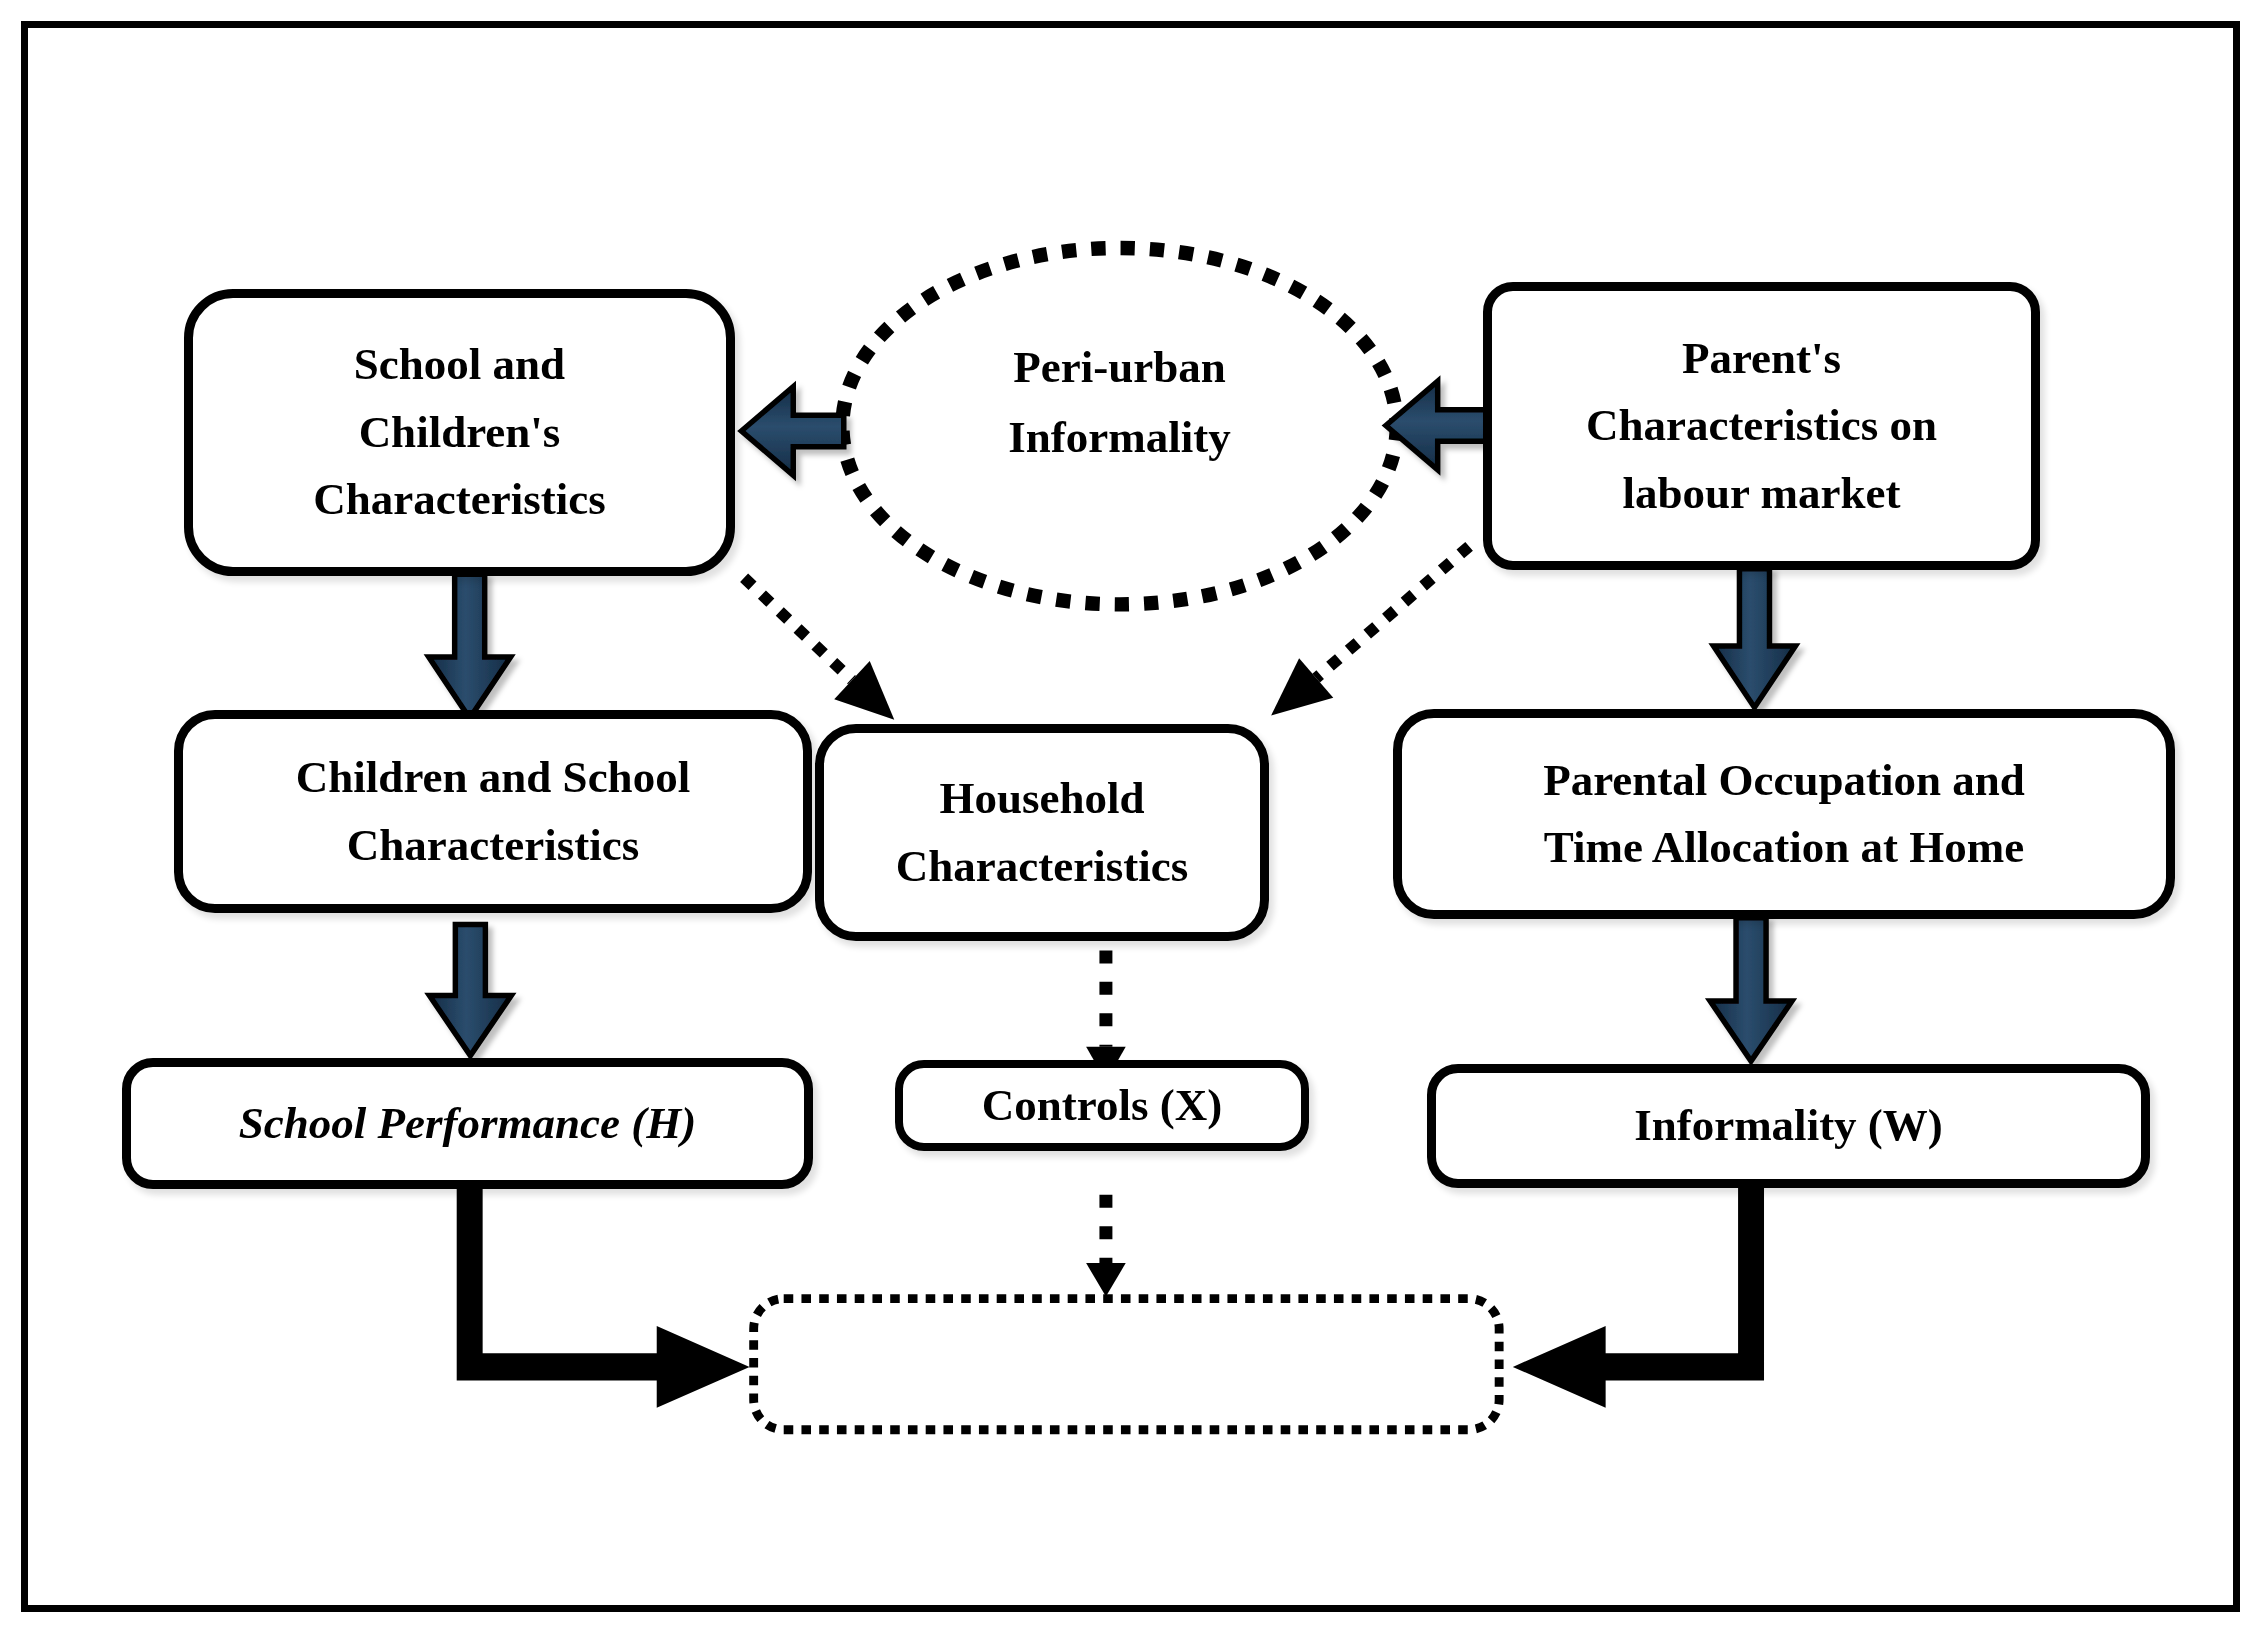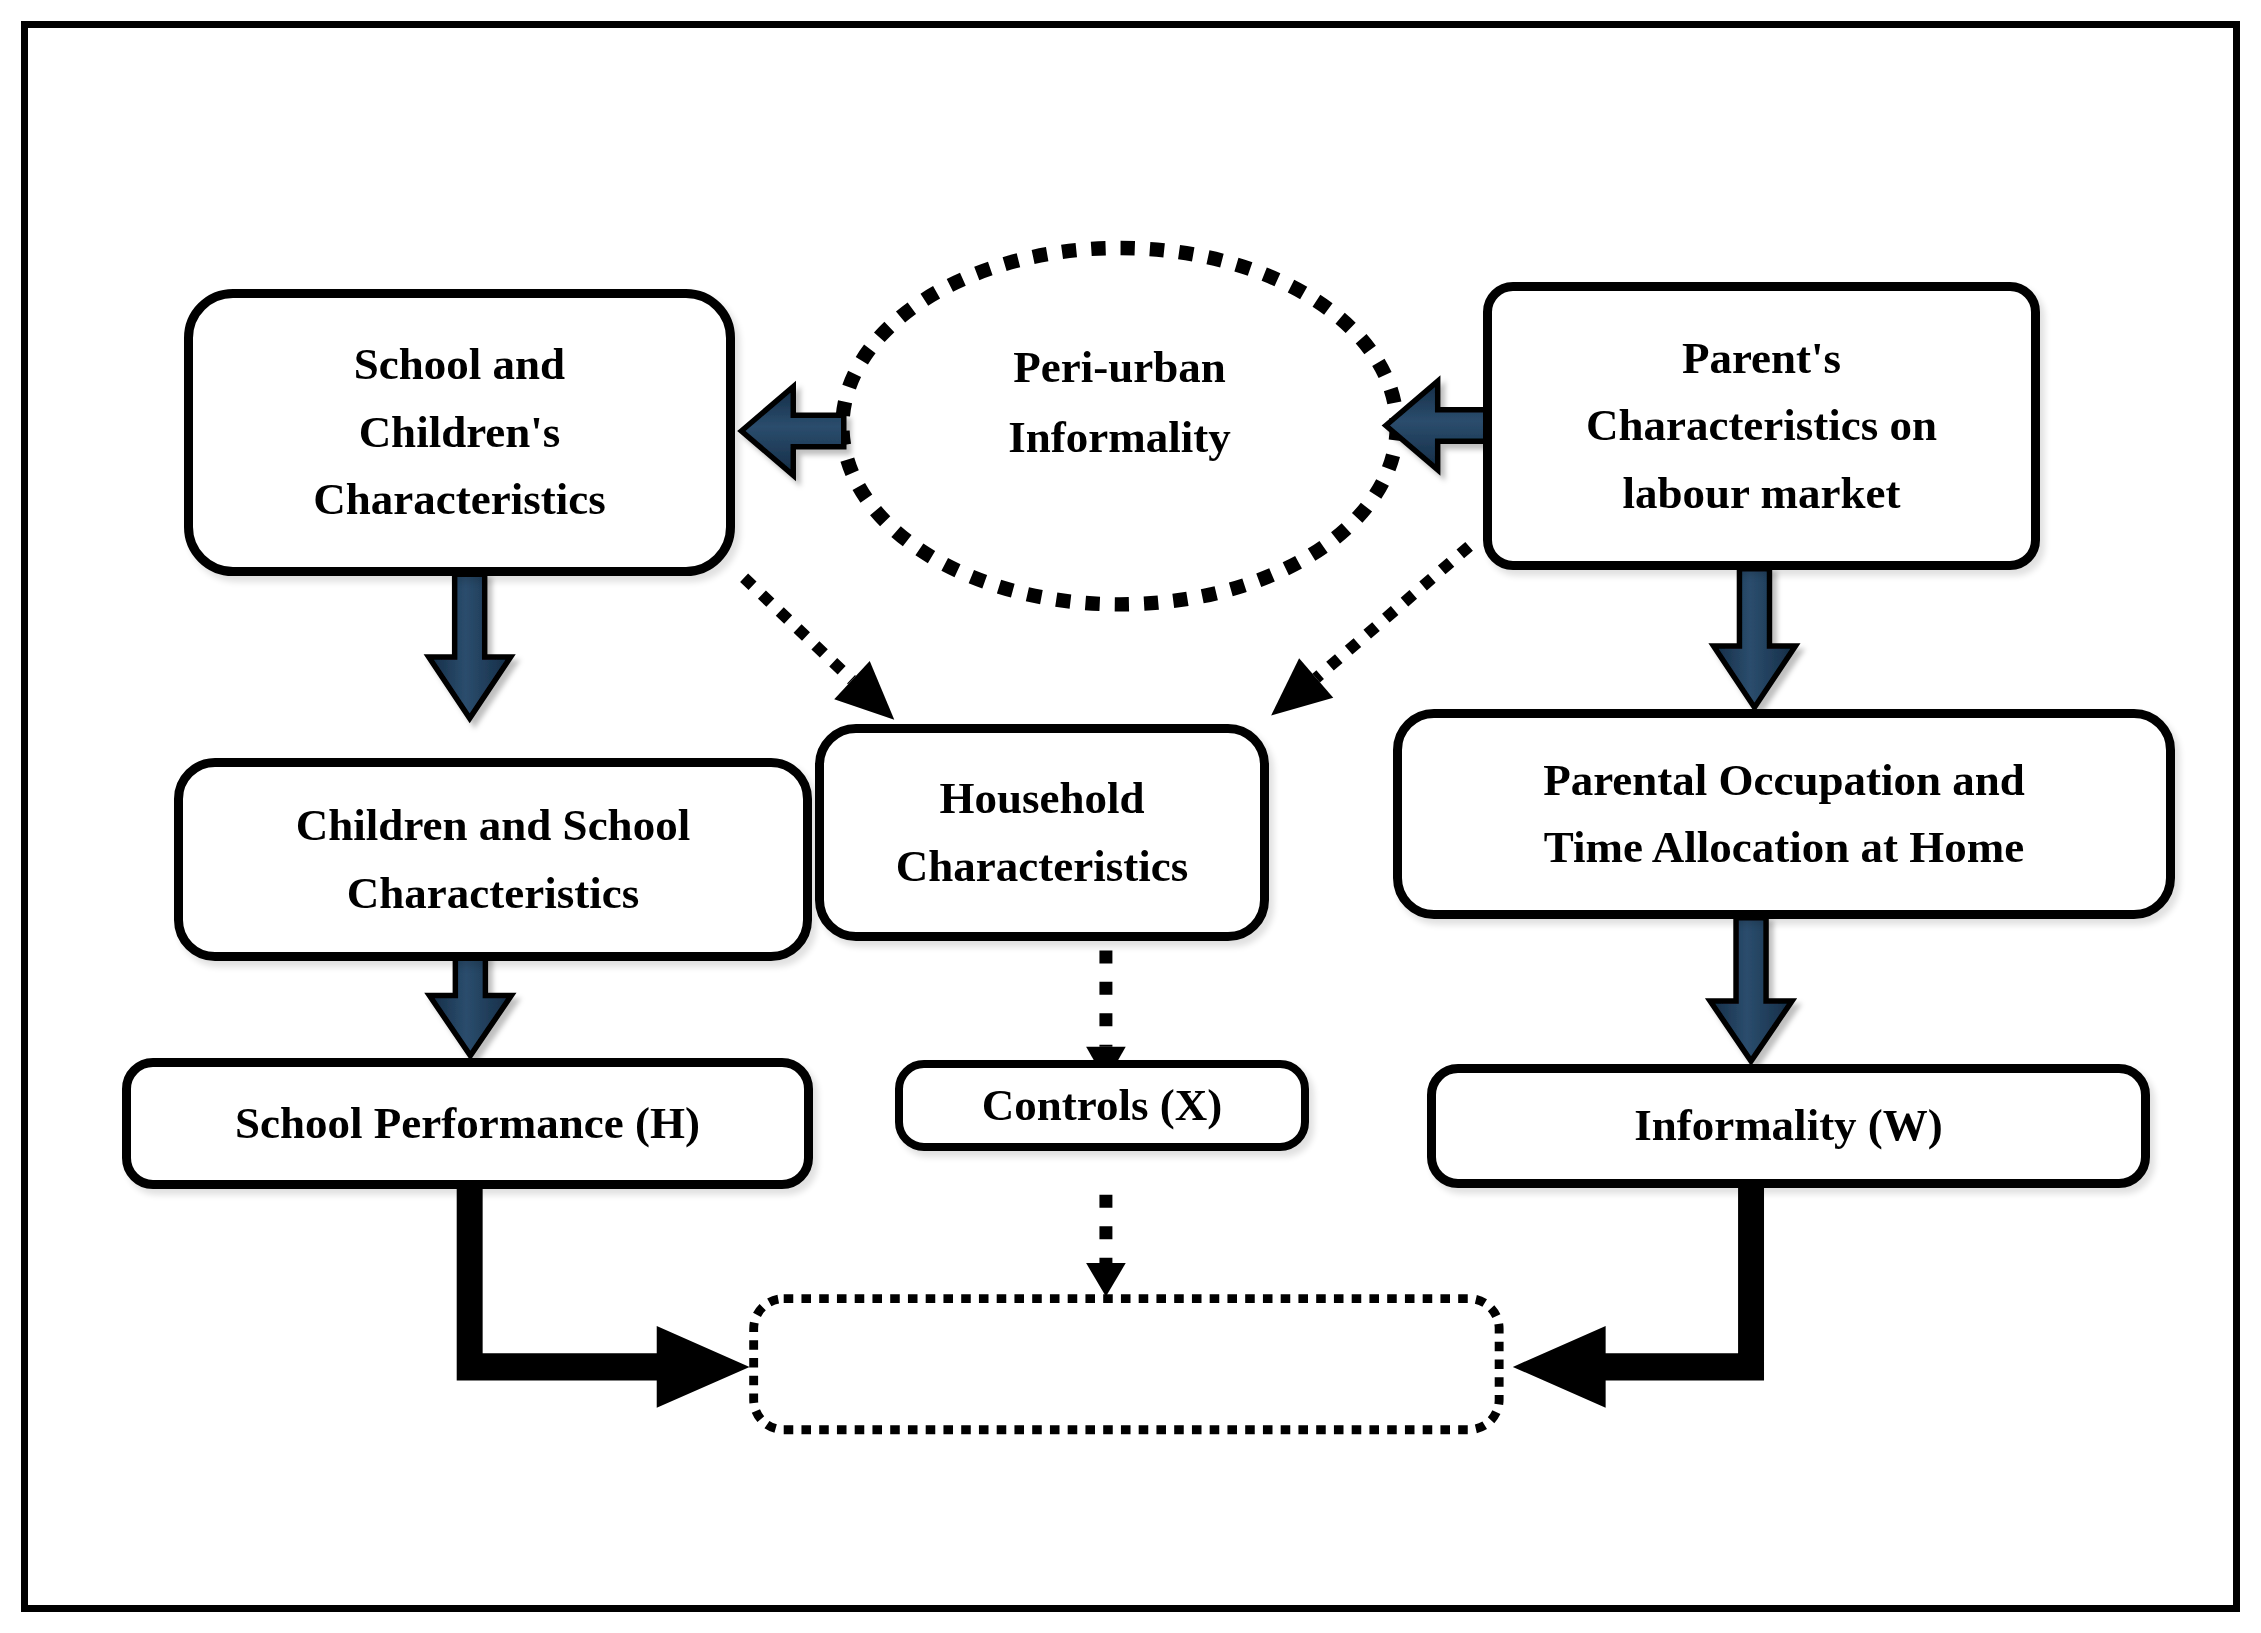--- a/index.html
+++ b/index.html
@@ -49,24 +49,24 @@
     display: flex;
     justify-content: center;
     text-align: center;
     background: transparent;
     box-shadow: none;
     font-family: Liberation Serif, serif;
   }
   .plain .node-label { line-height: 1.55; }
   .box-a    { left: 184px;  top: 289px;  width: 551px;  height: 287px;  border: 9px solid #000; border-radius: 49px; }
   .box-b    { left: 1483px; top: 282px;  width: 557px;  height: 288px;  border: 9px solid #000; border-radius: 30px; }
-  .box-ml   { left: 174px;  top: 758px; width: 638px;  height: 203px;  border: 9px solid #000; border-radius: 41px; }
+  .box-ml   { left: 174px;  top: 710px; width: 638px;  height: 203px;  border: 9px solid #000; border-radius: 41px; }
   .box-mc   { left: 815px; top: 724px; width: 454px;  height: 217px;  border: 9px solid #000; border-radius: 41px; }
   .box-mr   { left: 1393px; top: 709px; width: 782px; height: 210px;  border: 9px solid #000; border-radius: 41px; }
-  .box-sp   { left: 122px;  top: 1058px; width: 691px; height: 131px;  border: 9px solid #000; border-radius: 31px; }
+  .box-sp   { left: 122px;  top: 1058px; width: 691px; height: 131px;  border: 9px solid #000; border-radius: 31px; font-style: italic; }
   .box-cx   { left: 895px; top: 1060px; width: 414px;  height: 91px;  border: 8.2px solid #000; border-radius: 29px; }
   .box-iw   { left: 1427px; top: 1064px; width: 723px;  height: 124px;  border: 9px solid #000; border-radius: 31px; }
   .ellipse-label { left: 860px; top: 300px; width: 519px; height: 205px; }
   .eq-label { left: 754px; top: 1299px; width: 746px; height: 131px; }
   .eq-label .node-label {
     font-style: italic;
     font-size: 52px;
     letter-spacing: 1.4px;
     white-space: nowrap;
   }

